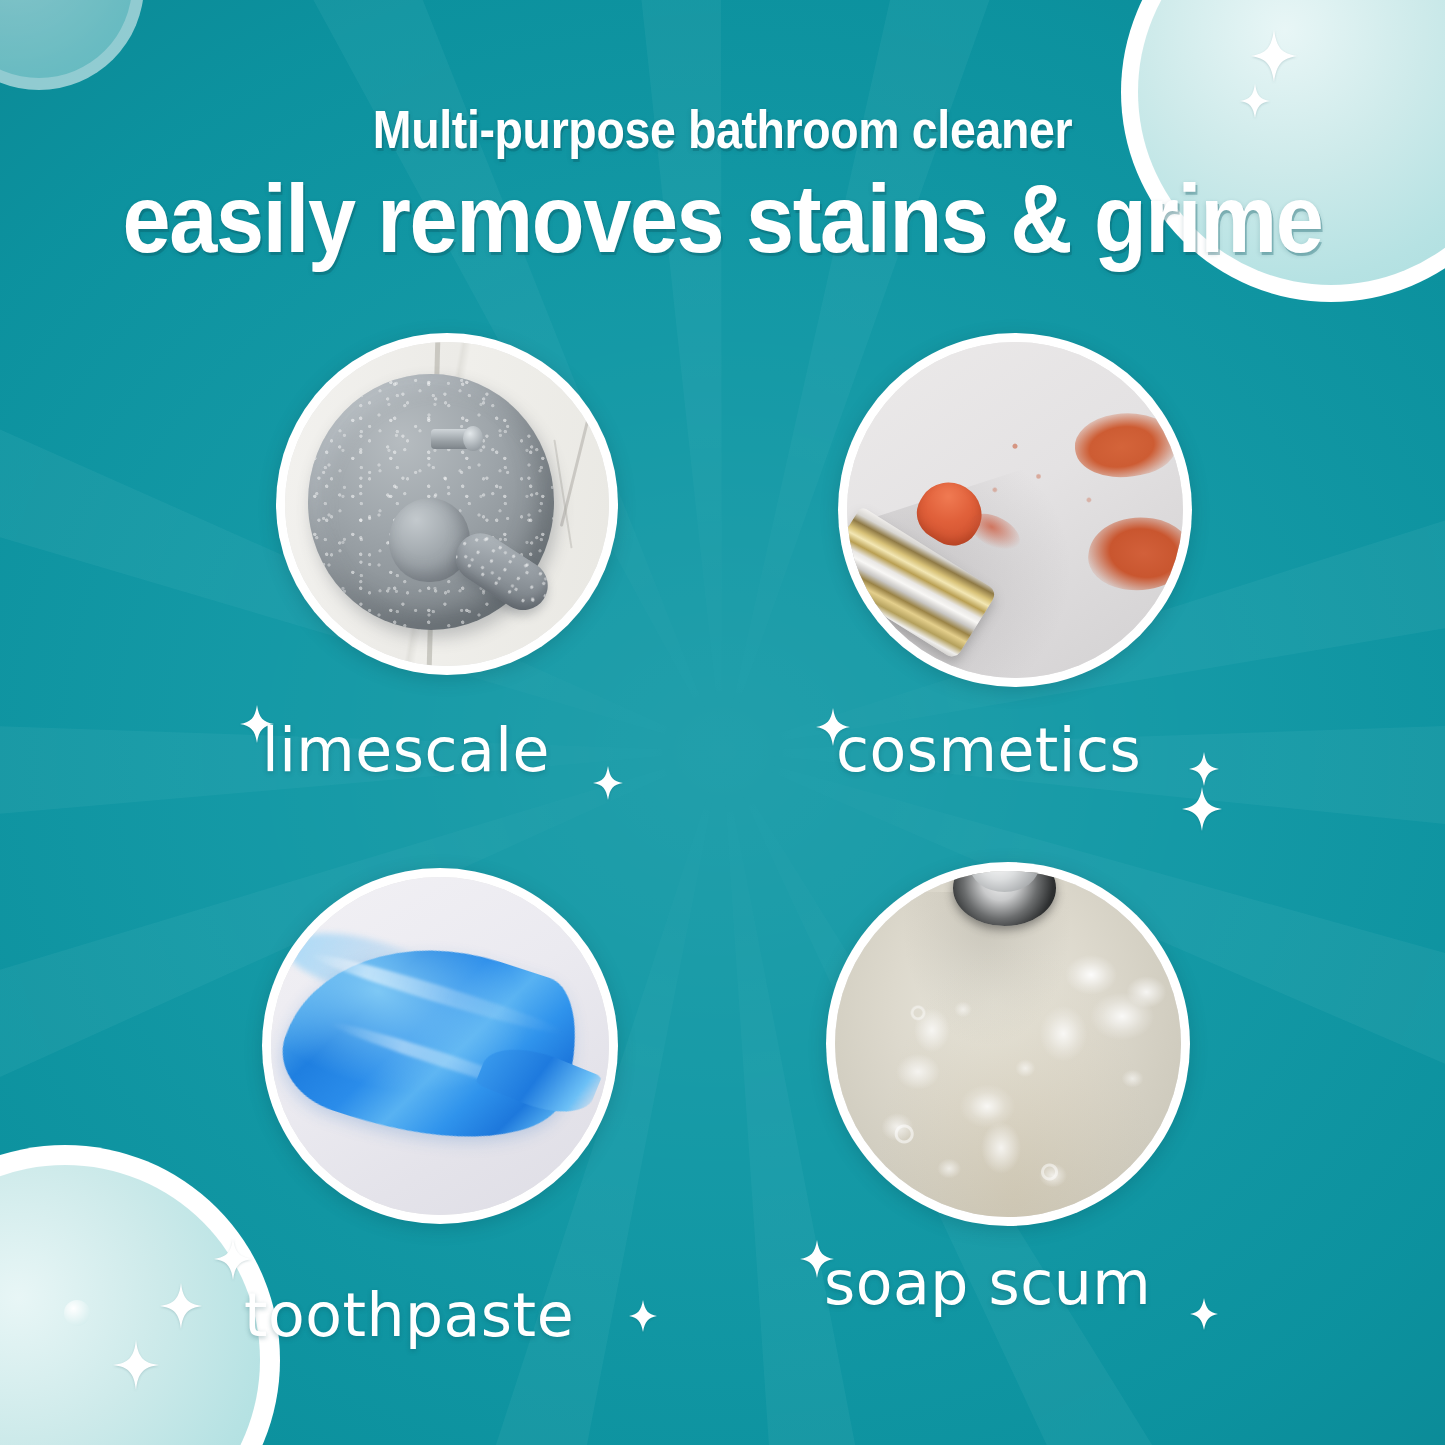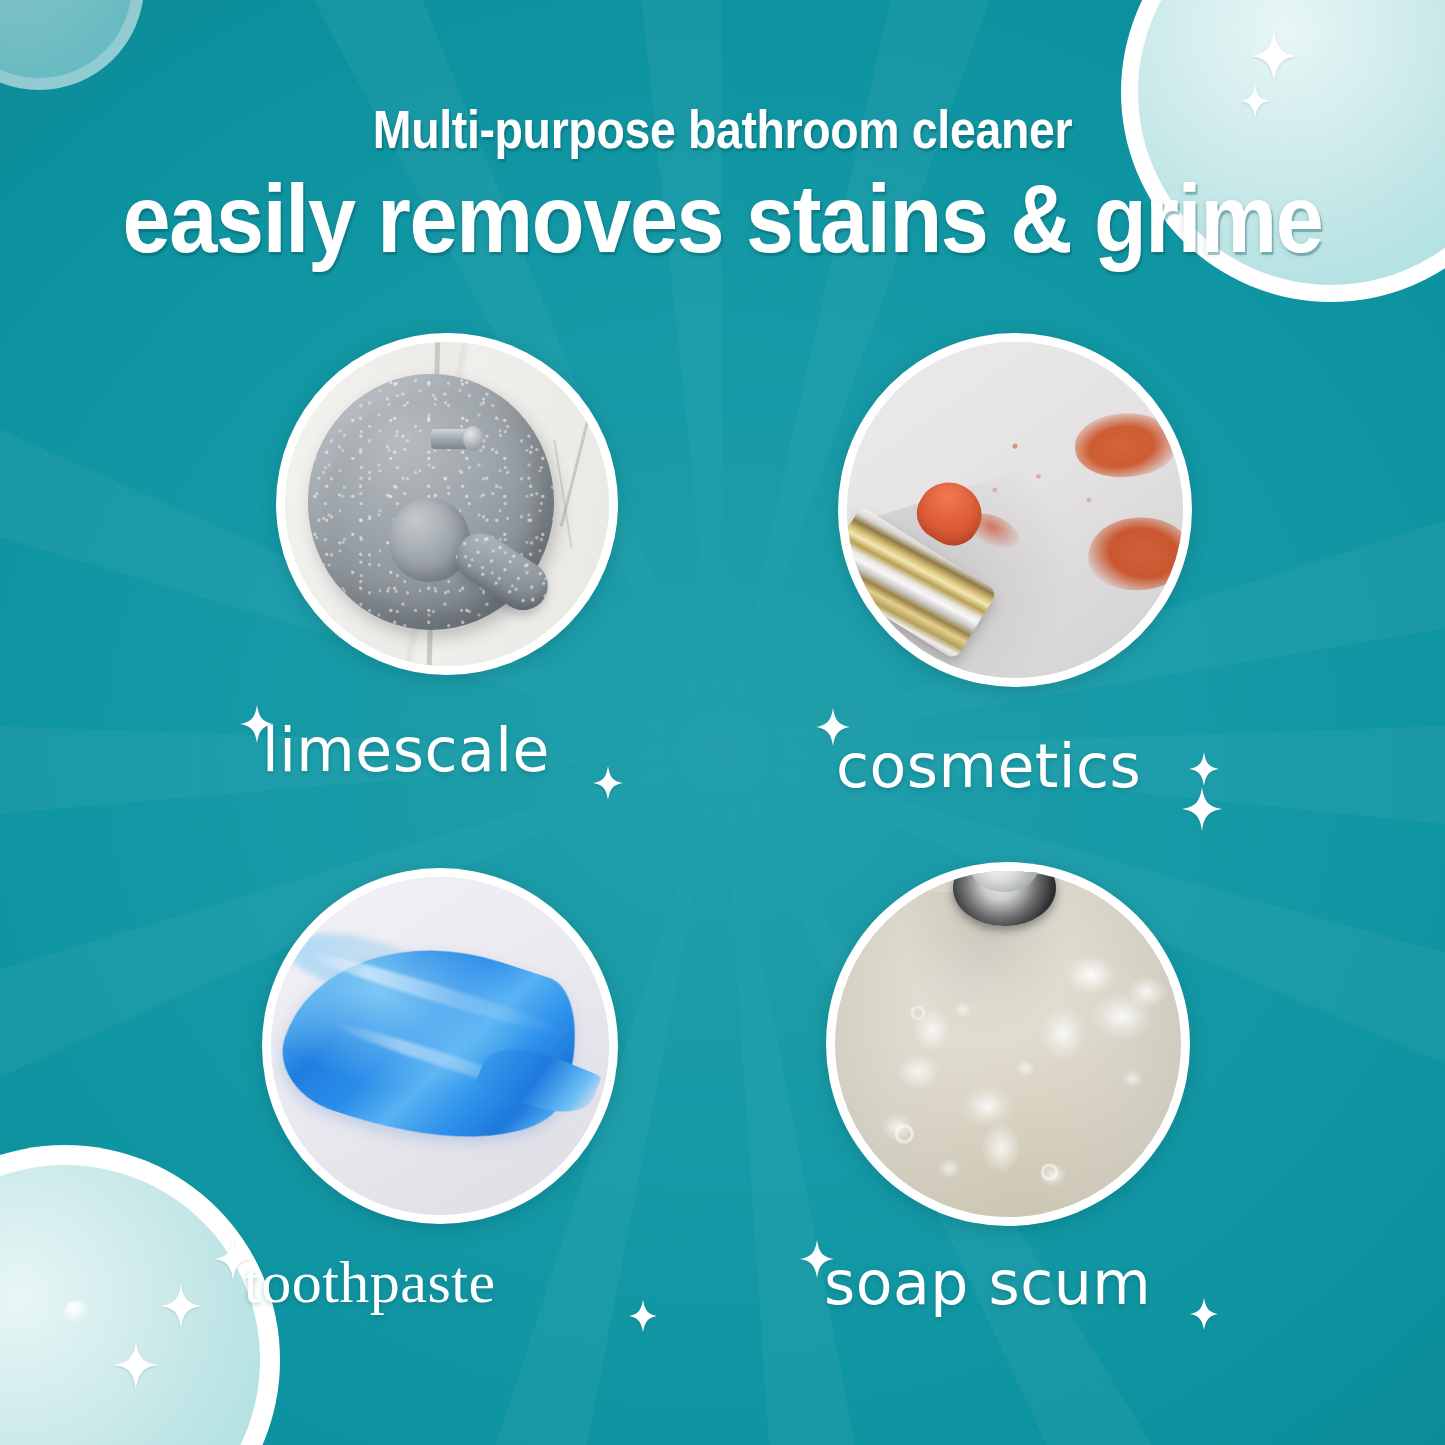--- a/index.html
+++ b/index.html
@@ -397,37 +397,37 @@
           <div class="p2-shadow"></div>
           <div class="p2-pw1"></div>
           <div class="p2-pw2"></div>
           <div class="p2-spr"></div>
           <div class="p2-bullet"></div>
           <div class="p2-smear"></div>
           <div class="p2-tube"></div>
         </div>
       </div>
     </div>
-    <div class="caption" style="left:836px; top:715px;margin-top:16px;">cosmetics</div>
+    <div class="caption" style="left:836px; top:715px;">cosmetics</div>
   </div>
 
   <div class="cell">
     <div class="photo-wrap" style="left:262px; top:868px; width:356px; height:356px;">
       <div class="photo">
         <div class="scene">
           <div class="p3-bg"></div>
           <div class="p3-feather"></div>
           <div class="p3-blob"></div>
           <div class="p3-streak"></div>
           <div class="p3-streak2"></div>
           <div class="p3-tail"></div>
         </div>
       </div>
     </div>
-    <div class="caption" style="left:244px; top:1248px;font-family:Liberation Serif, serif;">toothpaste</div>
+    <div class="caption" style="left:244px; top:1280px;">toothpaste</div>
   </div>
 
   <div class="cell">
     <div class="photo-wrap" style="left:826px; top:862px; width:364px; height:364px;">
       <div class="photo">
         <div class="scene">
           <div class="p4-bg"></div>
           <div class="p4-shade"></div>
           <div class="p4-tint"></div>
           <div class="p4-scum"></div>

